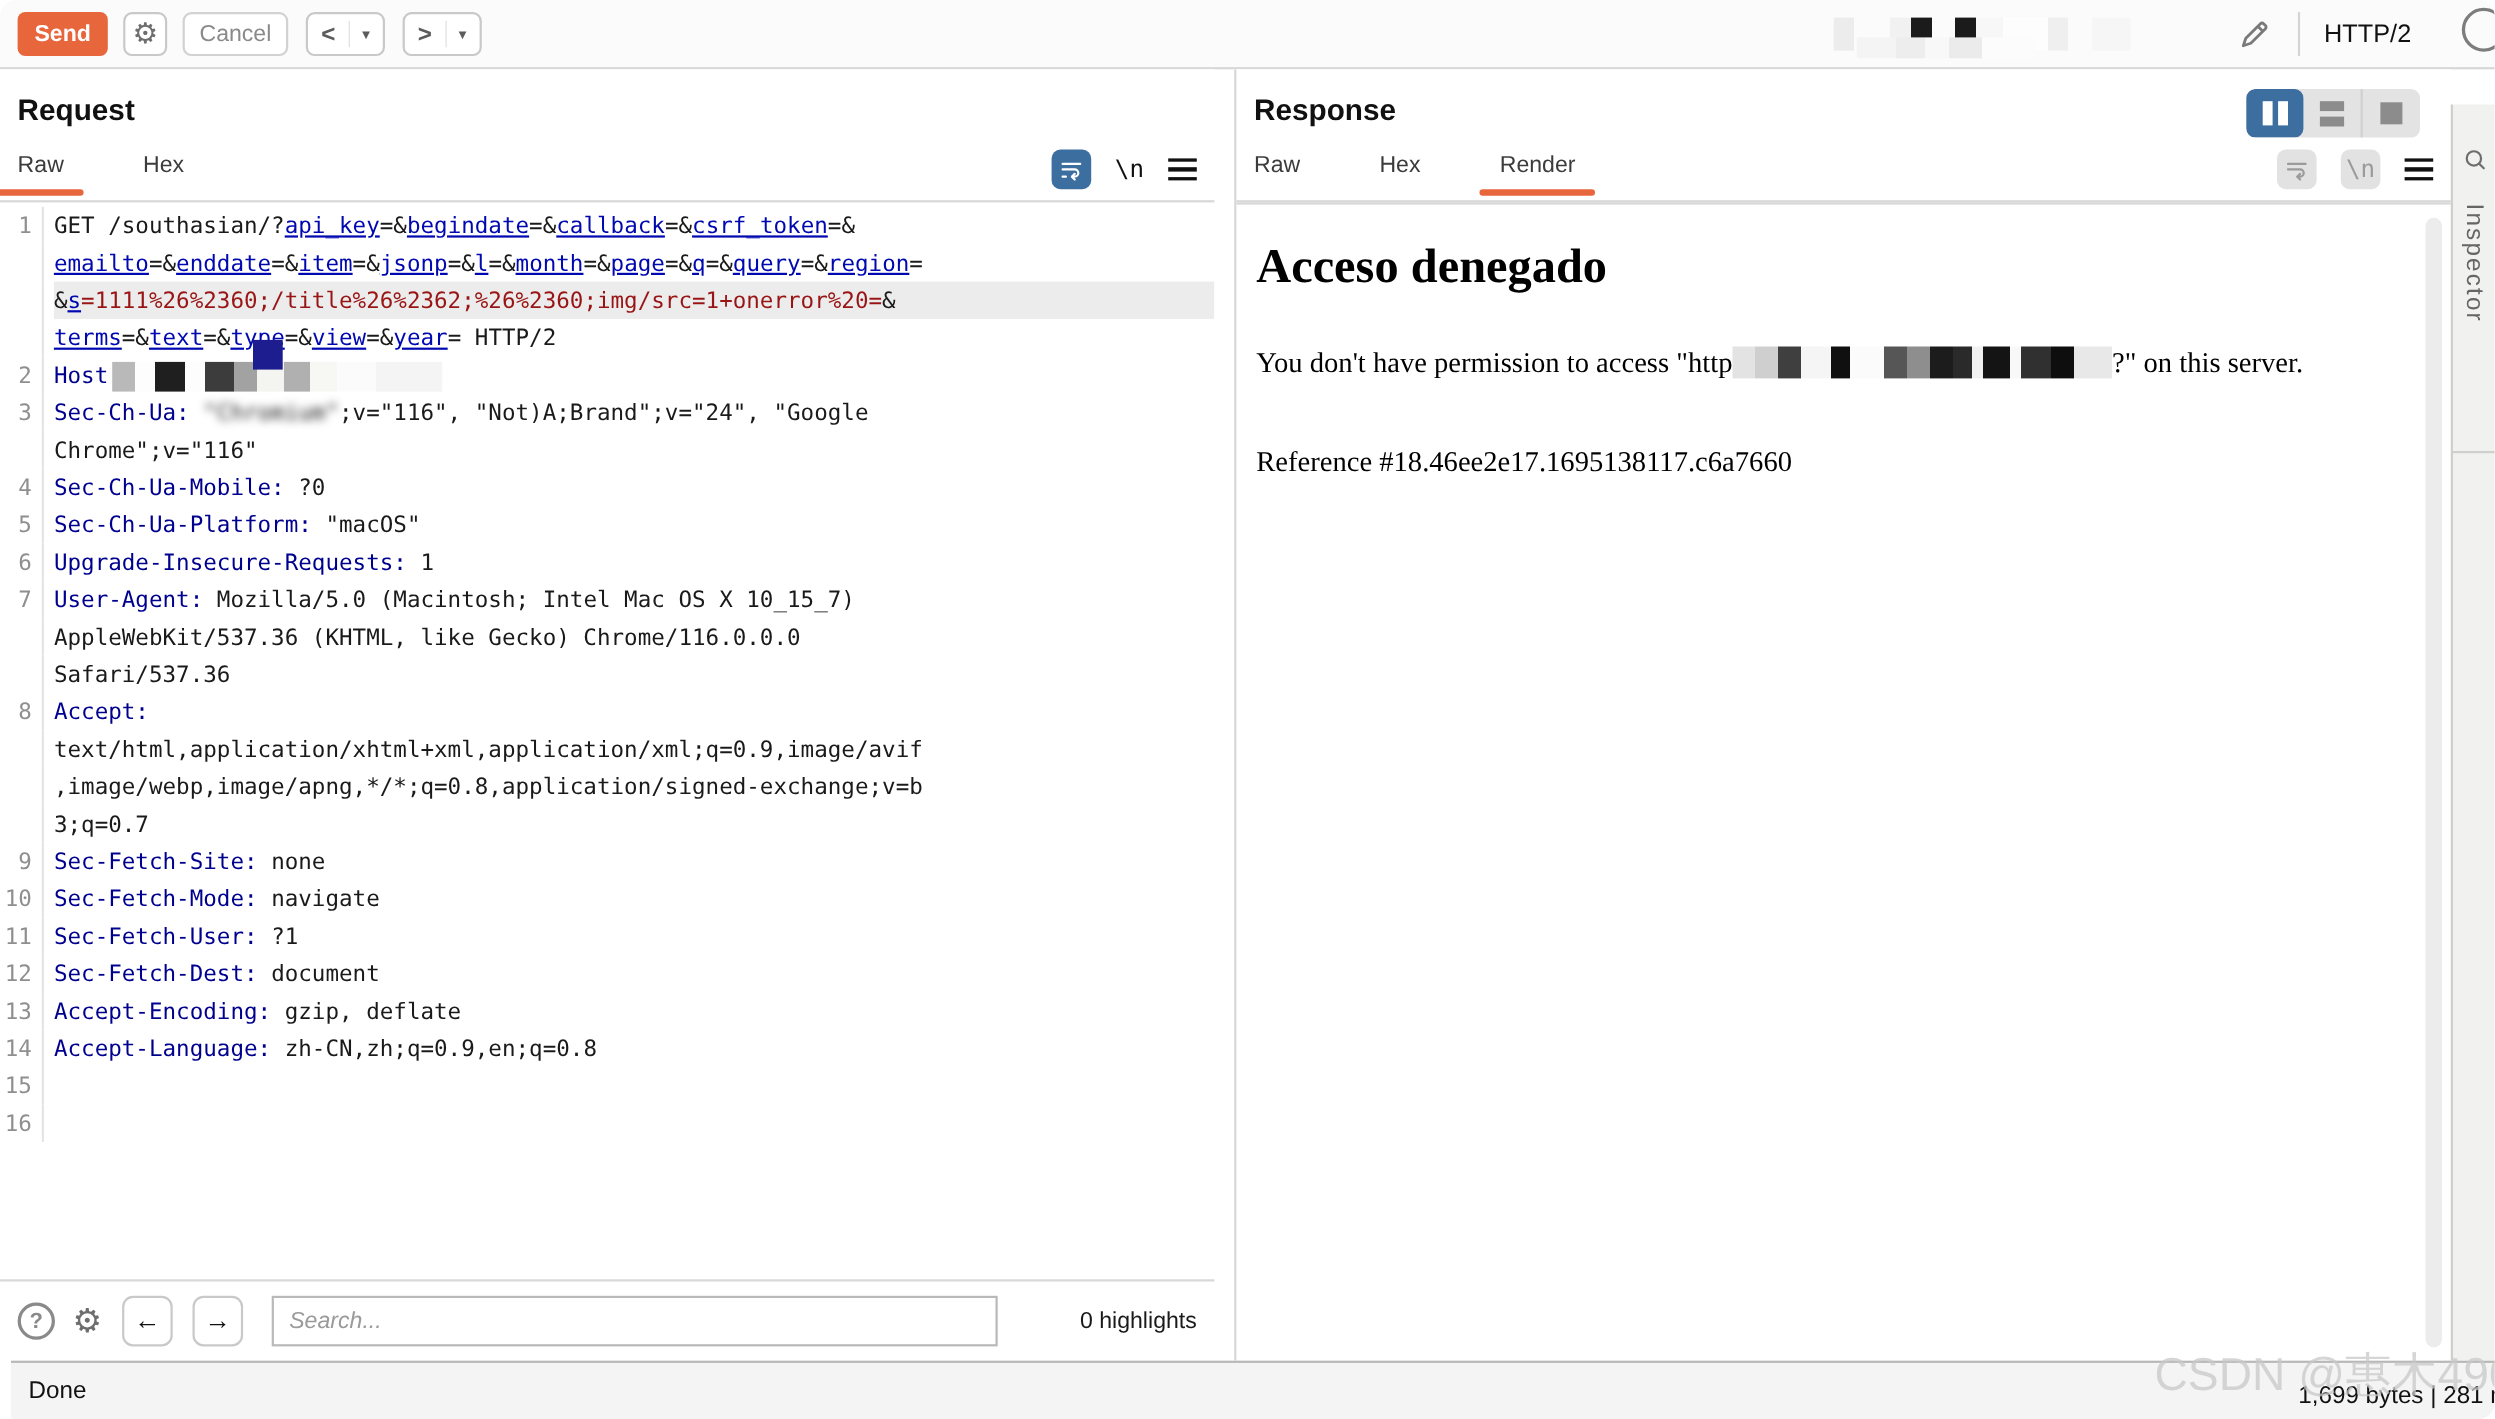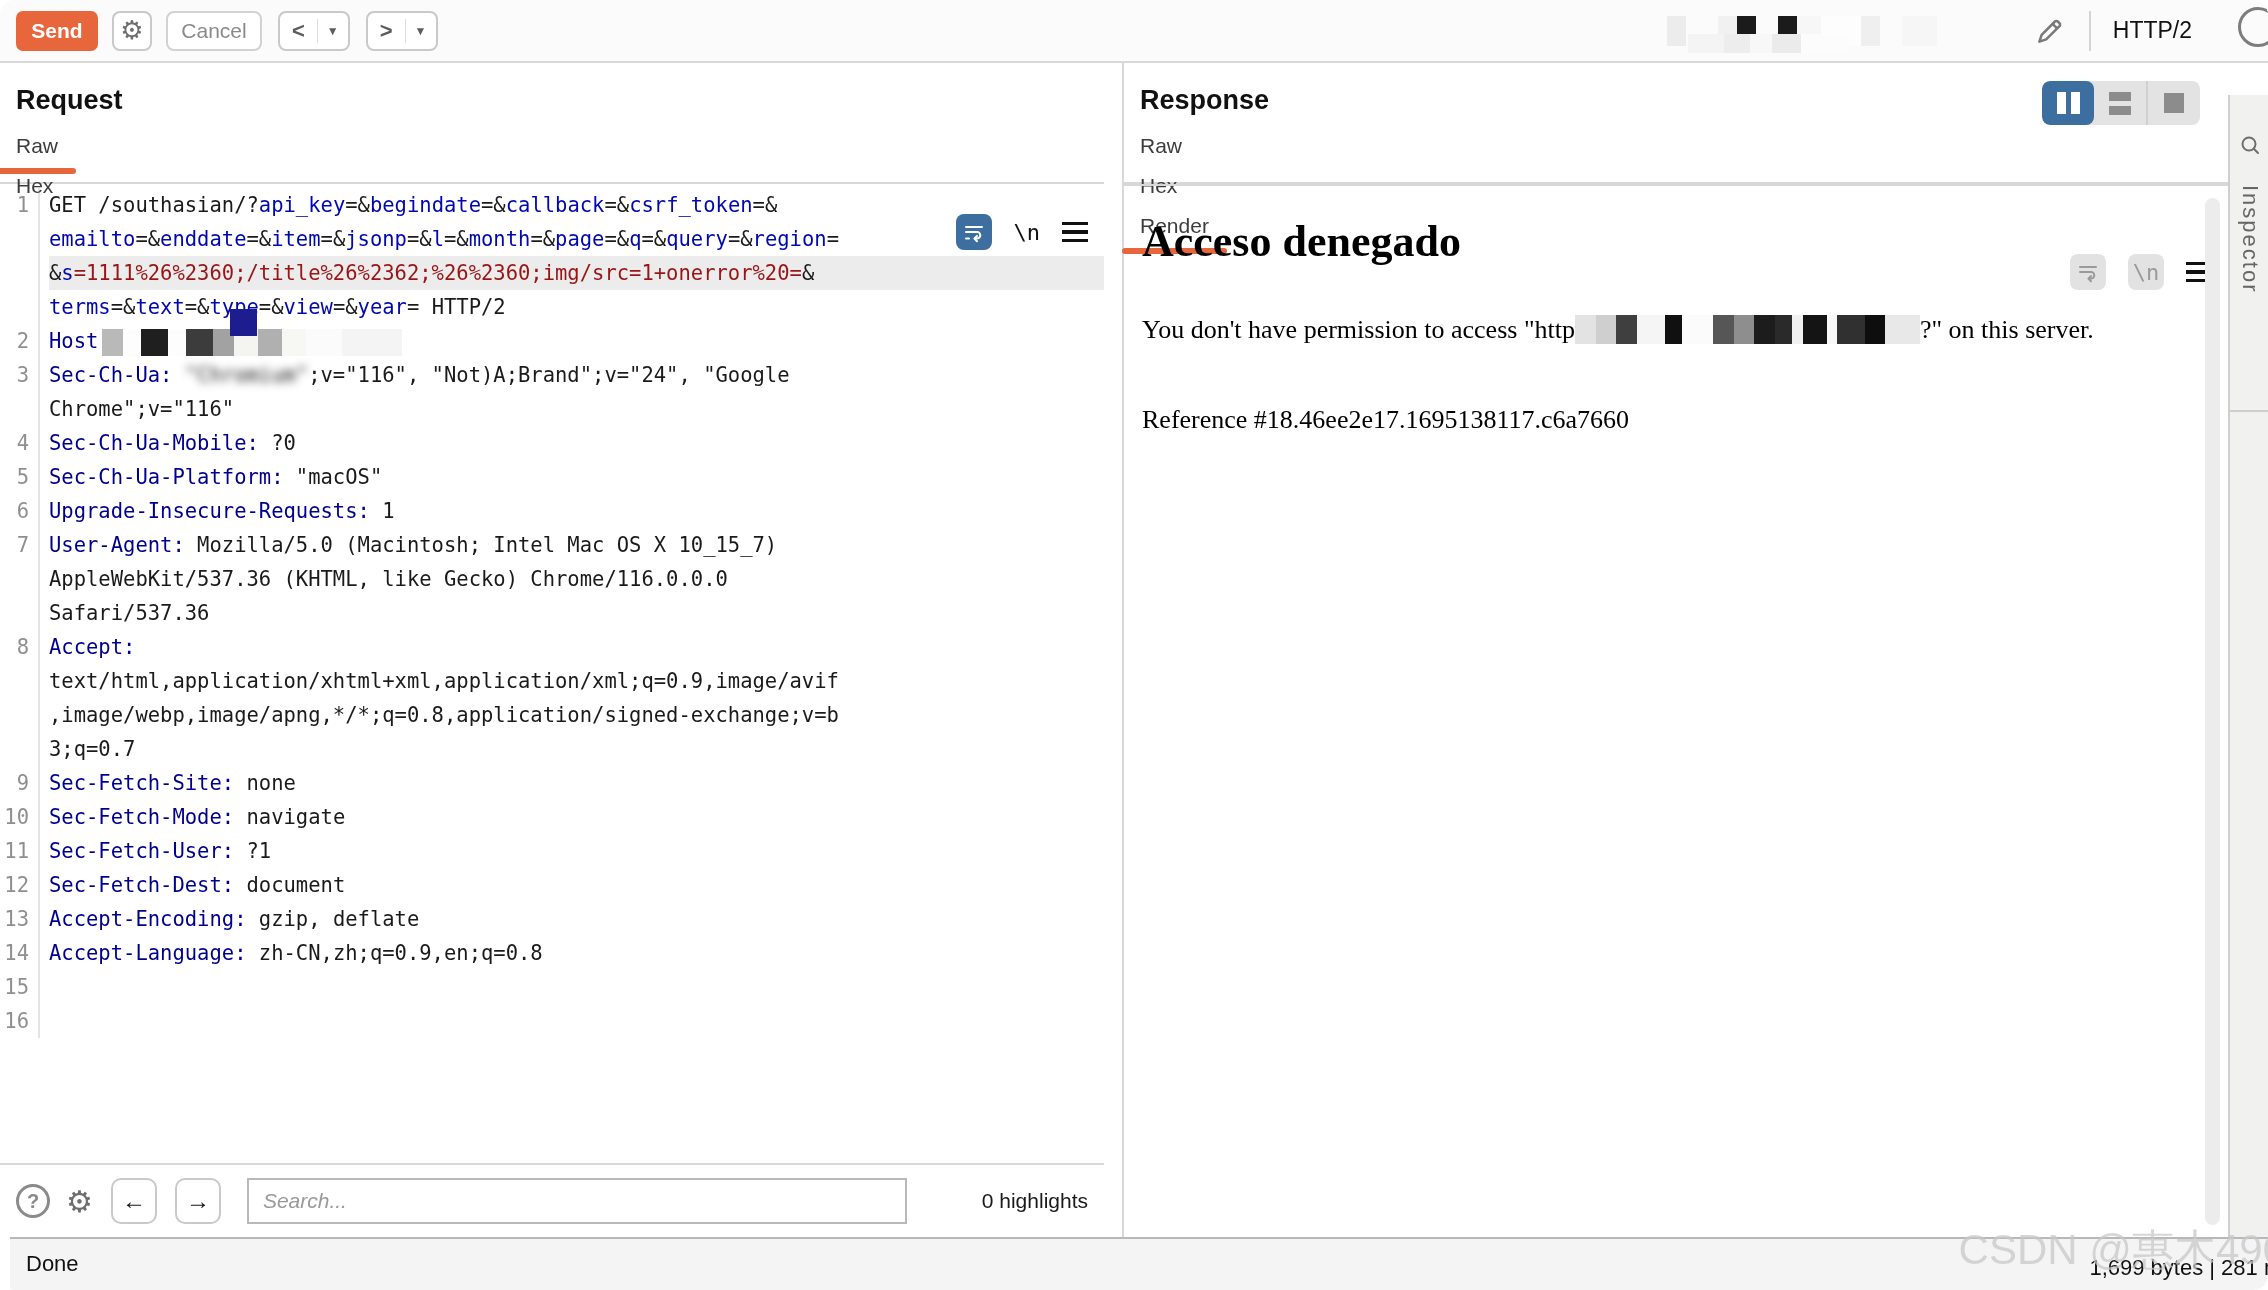--- a/index.html
+++ b/index.html
@@ -35,21 +35,21 @@
   .help-circle { position:absolute; right:-26px; top:-4px; width:40px; height:40px;
                  border:3px solid #7d7d7d; border-radius:50%; }
 
   
   .panel-request { position:absolute; left:0; top:63px; width:1104px; height:1174px;
                    display:flex; flex-direction:column; background:#fff; }
   .panel-response { position:absolute; left:1122px; top:63px; width:1106px; height:1174px;
                     display:flex; flex-direction:column; background:#fff; border-left:2px solid #d8d8d8; }
   .panel-head { padding:22px 16px 0 16px; position:relative; }
   .panel-title { font-size:27px; font-weight:bold; color:#111; }
-  .tabs { display:flex; align-items:flex-start; padding:18px 16px 0 16px; height:66px; position:relative;flex-direction:column; }
+  .tabs { display:flex; align-items:center; padding:18px 16px 0 16px; height:66px; position:relative; }
   .tab { font-size:21px; color:#3c3c3c; margin-right:72px; padding-bottom:16px; position:relative; cursor:pointer; }
   .tab.active::after { content:""; position:absolute; left:-18px; right:-18px; bottom:0;
                        height:6px; border-radius:3px; background:#e8663c; }
   .tab-icons { margin-left:auto; display:flex; align-items:center; gap:22px; padding-bottom:8px; }
   .mini-icon { width:36px; height:36px; border-radius:8px; display:flex; align-items:center; justify-content:center; cursor:pointer; }
   .mini-icon.wrap-on  { background:#3c6e9f; }
   .mini-icon.disabled { background:#e2e2e2; }
   .nl-label { font-family:"DejaVu Sans Mono", monospace; font-size:22px; color:#111; }
   .nl-label.dim { color:#9a9a9a; }
   .burger { display:flex; flex-direction:column; gap:5px; cursor:pointer; }
@@ -57,21 +57,21 @@
   .head-divider { height:2px; background:#d8d8d8; }
 
   
   .code-area { flex:1; overflow:hidden; padding-top:4px;
                font-family:"DejaVu Sans Mono", monospace; font-size:20.5px; }
   .code-row { display:flex; line-height:34px; }
   .ln { width:40px; flex-shrink:0; text-align:right; color:#8f8f8f; padding-right:9px;
         border-right:2px solid #e4e4e4; margin-right:9px; }
   .code-text { flex:1; white-space:pre; color:#1a1a1a; }
   .code-row.hl .code-text { background:#ececec; }
-  .code-text .q { color:#0008b0; }
+  .code-text .q { color:#0008b0;text-decoration:underline; }
   .code-text .h { color:#00008f; }
   .code-text .r { color:#991515; }
   .code-text .blur { filter:blur(4px); }
   .redact.host { width:300px; height:27px; vertical-align:middle; margin-left:4px;
       background:linear-gradient(90deg,#b9b9b9 0 7%,#fdfdfd 7% 13%,#1f1f1f 13% 22%,#fdfdfd 22% 28%,#3c3c3c 28% 37%,#a2a2a2 37% 44%,#f4f4f0 44% 52%,#b0b0b0 52% 60%,#f7f7f3 60% 68%,#fbfbfb 68% 80%,#f4f4f4 80% 100%); }
   .redact.host::after { content:""; position:absolute; left:128px; top:-20px; width:27px; height:27px; background:#1d1d8f; }
 
   
   .search-bar { height:74px; border-top:2px solid #d8d8d8; display:flex; align-items:center; padding:0 16px; }
   .circle-help { width:34px; height:34px; border:3px solid #8a8a8a; border-radius:50%;

